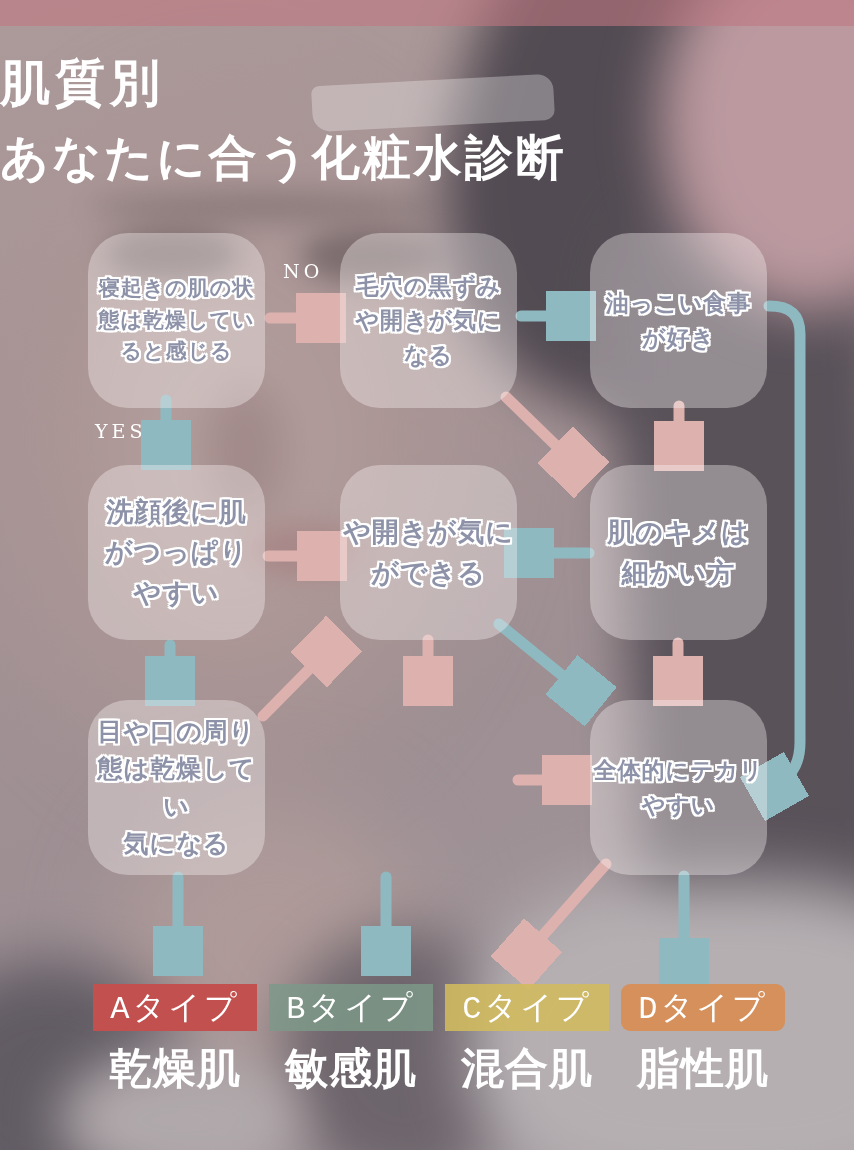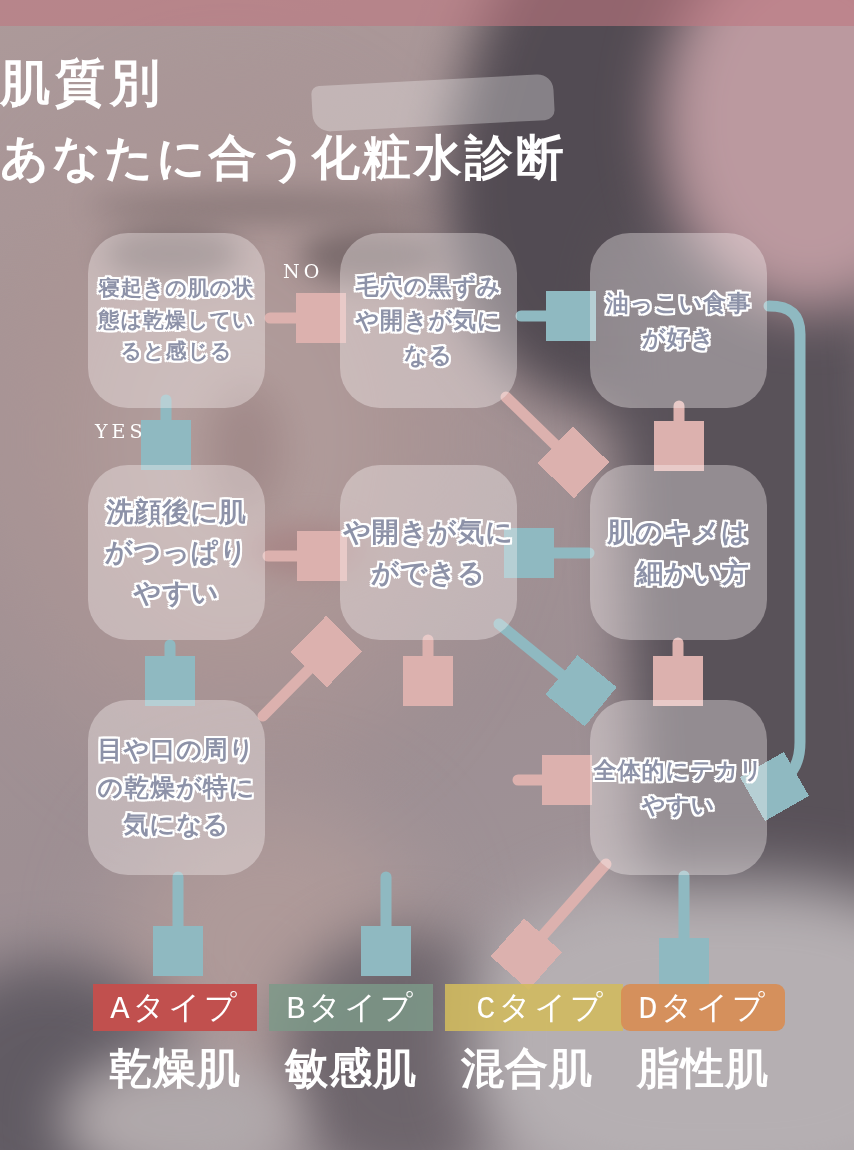--- a/index.html
+++ b/index.html
@@ -47,21 +47,21 @@
   .qbox{position:absolute;width:177px;height:175px;border-radius:40px;background:var(--box-bg);
     display:flex;align-items:center;justify-content:center;text-align:center;
     color:var(--box-text);font-weight:700;line-height:1.5;letter-spacing:1px;white-space:pre-line;
     text-shadow:-2px -2px 0 #fff,2px -2px 0 #fff,-2px 2px 0 #fff,2px 2px 0 #fff,
                  0 -2px 0 #fff,0 2px 0 #fff,-2px 0 0 #fff,2px 0 0 #fff;}
   .b1{left:88px;top:233px;font-size:21px;}
   .b2{left:340px;top:233px;font-size:23px;}
   .b3{left:590px;top:233px;font-size:23px;align-items:center;}
   .b4{left:88px;top:465px;font-size:27px;}
   .b5{left:340px;top:465px;font-size:27px;}
-  .b6{left:590px;top:465px;font-size:27px;text-align:right;}
+  .b6{left:590px;top:465px;font-size:27px;}
   .b7{left:88px;top:700px;font-size:25px;}
   .b8{left:340px;top:700px;font-size:18px;}
   .b9{left:590px;top:700px;font-size:23px;}
   
   .branch-label{position:absolute;color:#fff;font-family:"DejaVu Serif",serif;
     font-size:19px;letter-spacing:4px;}
   .lbl-no{left:283px;top:260px;}
   .lbl-yes{left:95px;top:420px;}
   
   svg.arrows{position:absolute;inset:0;pointer-events:none;}
@@ -146,32 +146,32 @@
   <div class="qbox b3"><span>油っこい食事
 が好き</span></div>
   <div class="qbox b4"><span>洗顔後に肌
 がつっぱり
 やすい</span></div>
   <div class="qbox b5"><span>や開きが気に
 ができる</span></div>
   <div class="qbox b6"><span>肌のキメは
 細かい方</span></div>
   <div class="qbox b7"><span>目や口の周り
-の乾燥が特に
+態は乾燥してい
 気になる</span></div>
   <div class="qbox b9"><span>全体的にテカリ
 やすい</span></div>
 
   <div class="chip cA" style="background: rgb(193, 80, 78);">
       <span>Aタイプ</span>
     </div>
   <div class="chip cB" style="background: rgba(125, 154, 137, 0.82);">
       <span>Bタイプ</span>
     </div>
-  <div class="chip cC" style="background: rgba(210, 187, 93, 0.88); padding-left: 14px;">
+  <div class="chip cC" style="background: rgba(210, 187, 93, 0.88);">
       <span>Cタイプ</span>
     </div>
   <div class="chip cD" style="background: rgba(216, 141, 85, 0.92);">
       <span>Dタイプ</span>
     </div>
 
   <div class="tname nA">乾燥肌</div>
   <div class="tname nB">敏感肌</div>
   <div class="tname nC">混合肌</div>
   <div class="tname nD">脂性肌</div>

